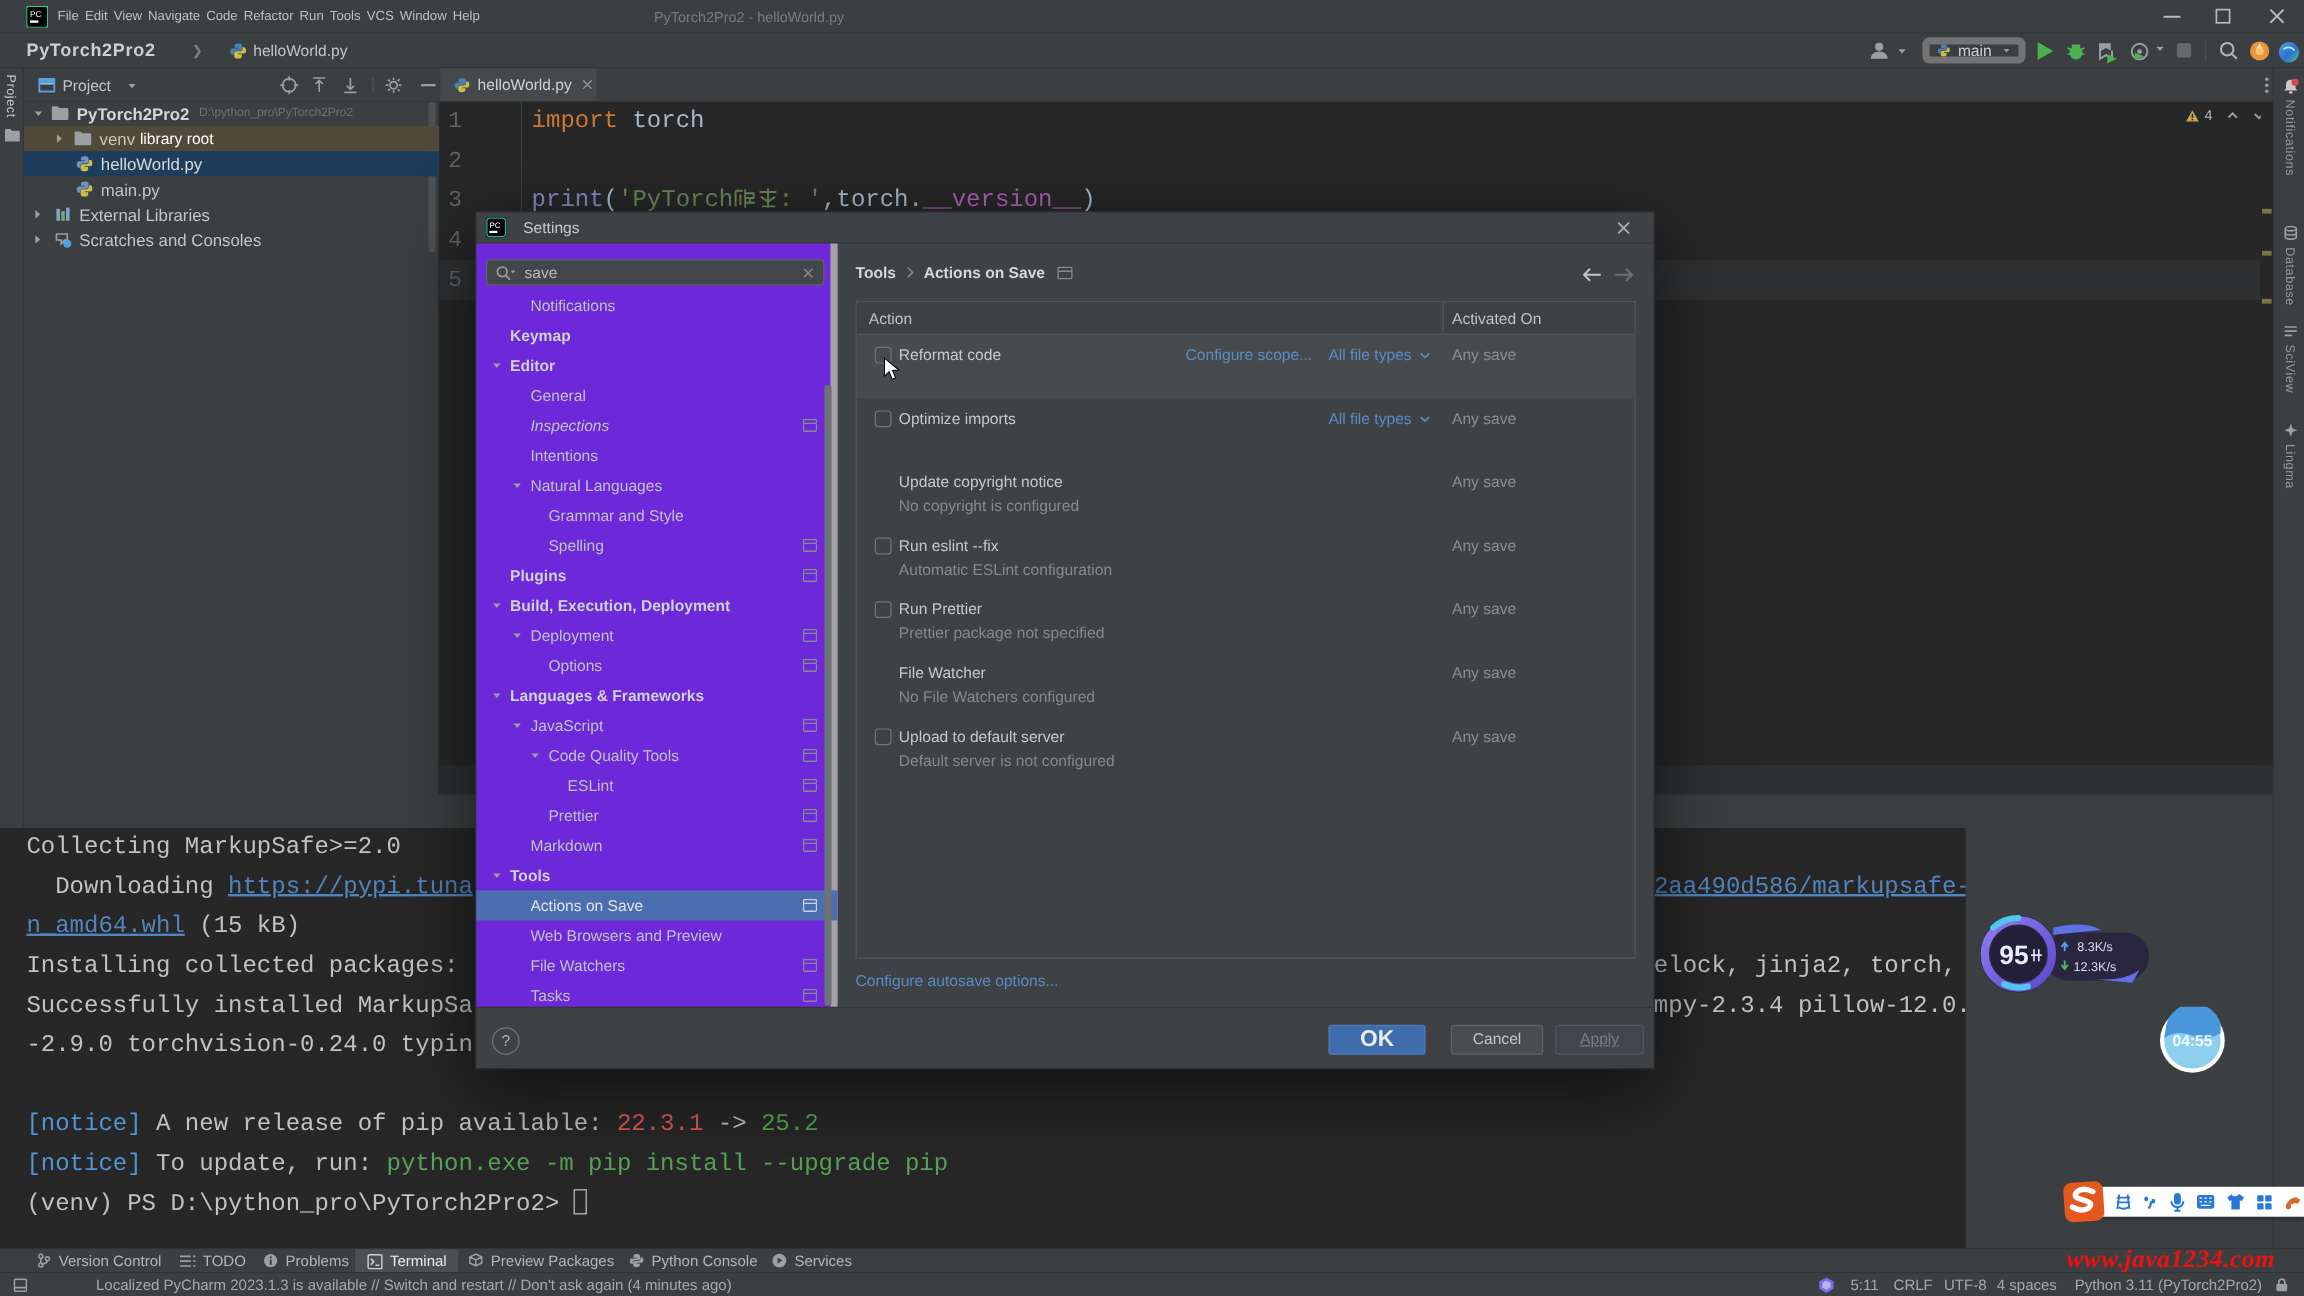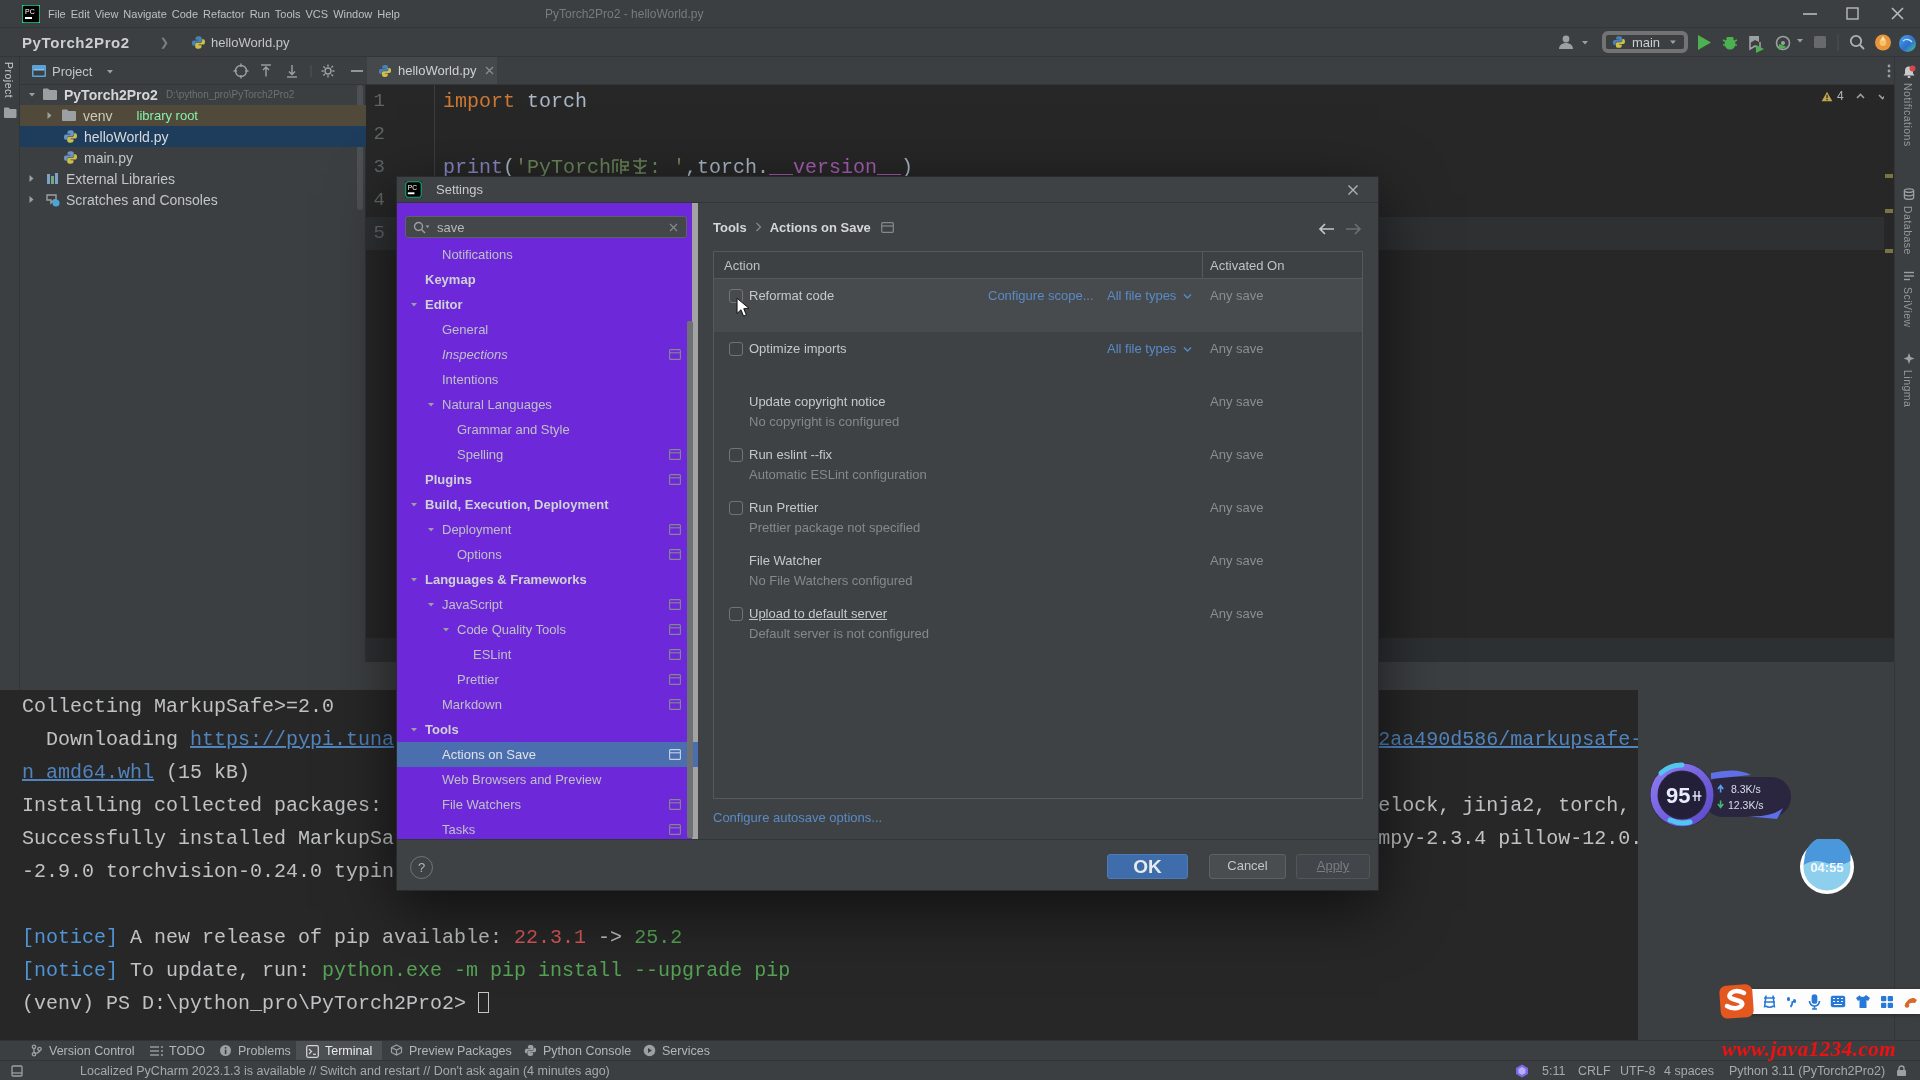--- a/index.html
+++ b/index.html
@@ -52,21 +52,21 @@
           <path d="M7.6 13.8c1.7 0 2.9-.7 2.9-2v-1.6h-3v-.6h4.7c1.3 0 1.8-1.2 1.8-2.6 0-1.5-.5-2.7-1.8-2.7h-1.1v1.6c0 1-1 1.9-2 1.9H5.8c-.9 0-1.6.8-1.6 1.7v2.3c0 1.3 1.4 2 2.4 2z" fill="#ccbf49"></path>
         </svg>
     <span style="color:#c3c5c7;">helloWorld.py</span>
   </div>
 
   <svg class="abs" style="left:1552px;top:2px" width="42" height="25" viewBox="0 0 42 25">
     <circle cx="14" cy="9" r="3.4" fill="#9DA0A2"></circle>
         <path d="M7 19c0-3.7 3.1-6 7-6s7 2.3 7 6z" fill="#9DA0A2"></path>
     <path d="M30 11 l6 0 -3 3.6z" fill="#9DA0A2"></path>
   </svg>
-  <div class="abs" style="left:1602px;top:3px;width:86px;height:22px;border:4px solid #737373;border-radius:6px;display:flex;align-items:center;padding:0 6px;">
+  <div class="abs" style="left:1602px;top:3px;width:86px;height:22px;border:6px solid #737373;border-radius:6px;display:flex;align-items:center;padding:0 6px;">
     <svg width="14" height="14" viewBox="0 0 15 15">
           <path d="M7.4 1.2c-1.7 0-2.9.7-2.9 2v1.6h3v.6H2.8c-1.3 0-1.8 1.2-1.8 2.6 0 1.5.5 2.7 1.8 2.7h1.1V9.1c0-1 1-1.9 2-1.9h3.3c.9 0 1.6-.8 1.6-1.7V3.2c0-1.3-1.4-2-2.4-2z" fill="#4a80b8"></path>
           <path d="M7.6 13.8c1.7 0 2.9-.7 2.9-2v-1.6h-3v-.6h4.7c1.3 0 1.8-1.2 1.8-2.6 0-1.5-.5-2.7-1.8-2.7h-1.1v1.6c0 1-1 1.9-2 1.9H5.8c-.9 0-1.6.8-1.6 1.7v2.3c0 1.3 1.4 2 2.4 2z" fill="#ccbf49"></path>
         </svg>
     <span style="color:#ccced0;margin-left:6px;">main</span>
     <svg width="10" height="10" viewBox="0 0 10 10" style="margin-left:8px">
           <path d="M2 3.5 l6 0 -3 3.6z" fill="#9DA0A2"></path>
         </svg>
   </div>
   <svg class="abs" style="left:1694px;top:4px" width="200" height="21" viewBox="0 0 200 21">
@@ -204,21 +204,21 @@
   </div>
 
   <div class="abs row" style="left:0;top:20px;width:346px;height:21px;background:#514939;">
     <svg style="margin-left:25px" width="9" height="9" viewBox="0 0 9 9">
           <path d="M2.5 1 l4 3.5 -4 3.5z" fill="#9DA0A2"></path>
         </svg>
     <svg style="margin-left:8px" width="15" height="13" viewBox="0 0 15 13">
           <path d="M0 1.5 q0-1 1-1 h4 l1.5 1.5 h6.5 q1 0 1 1 v8 q0 1-1 1 h-12 q-1 0-1-1z" fill="#9DA0A2"></path>
         </svg>
     <span style="color:#ccc8b9;margin-left:6px;">venv</span>
-    <span style="color:#86efac;margin-left:24px;font-size:13px;">library root</span>
+    <span style="color:#ffffff;margin-left:4px;font-size:13px;">library root</span>
   </div>
 
   <div class="abs row" style="left:0;top:41px;width:346px;height:21px;background:#1e3d5c;">
     <svg style="margin-left:43px" width="15" height="15" viewBox="0 0 15 15">
           <path d="M7.4 1.2c-1.7 0-2.9.7-2.9 2v1.6h3v.6H2.8c-1.3 0-1.8 1.2-1.8 2.6 0 1.5.5 2.7 1.8 2.7h1.1V9.1c0-1 1-1.9 2-1.9h3.3c.9 0 1.6-.8 1.6-1.7V3.2c0-1.3-1.4-2-2.4-2z" fill="#6e94c4"></path>
           <path d="M7.6 13.8c1.7 0 2.9-.7 2.9-2v-1.6h-3v-.6h4.7c1.3 0 1.8-1.2 1.8-2.6 0-1.5-.5-2.7-1.8-2.7h-1.1v1.6c0 1-1 1.9-2 1.9H5.8c-.9 0-1.6.8-1.6 1.7v2.3c0 1.3 1.4 2 2.4 2z" fill="#ccbf49"></path>
         </svg>
     <span style="color:#d8dadc;margin-left:6px;">helloWorld.py</span>
   </div>
 
@@ -667,21 +667,21 @@
               <span class="abs" style="left:35px;top:29px;color:#85898c;white-space:nowrap;">Prettier package not specified</span>
               <span class="abs" style="left:496px;top:9px;color:#8a8e91;">Any save</span>
             </div>
             <div class="abs" style="left:0;top:292px;width:648px;height:53px;">
               <span class="abs" style="left:35px;top:9px;color:#c6c9cb;white-space:nowrap;">File Watcher</span>
               <span class="abs" style="left:35px;top:29px;color:#85898c;white-space:nowrap;">No File Watchers configured</span>
               <span class="abs" style="left:496px;top:9px;color:#8a8e91;">Any save</span>
             </div>
             <div class="abs" style="left:0;top:345px;width:648px;height:53px;">
               <div class="abs" style="left:15px;top:10px;width:14px;height:14px;border:1.5px solid #6f7478;border-radius:3px;"></div>
-              <span class="abs" style="left:35px;top:9px;color:#c6c9cb;white-space:nowrap;text-decoration:underline;">Upload to default server</span>
+              <span class="abs" style="left:35px;top:9px;color:#c6c9cb;white-space:nowrap;">Upload to default server</span>
               <span class="abs" style="left:35px;top:29px;color:#85898c;white-space:nowrap;">Default server is not configured</span>
               <span class="abs" style="left:496px;top:9px;color:#8a8e91;">Any save</span>
             </div>
           </div>
     </div>
     <div class="abs" style="left:14px;top:607px;color:#5a8ac6;">Configure autosave options...</div>
   </div>
 
   <div class="abs" style="left:0;top:662px;width:981px;height:51px;border-top:1px solid #333638;">
     <div class="abs" style="left:13px;top:16px;width:23px;height:23px;border-radius:50%;border:1px solid #72767a;color:#b3b6b8;text-align:center;line-height:22px;font-size:13px;">?</div>

